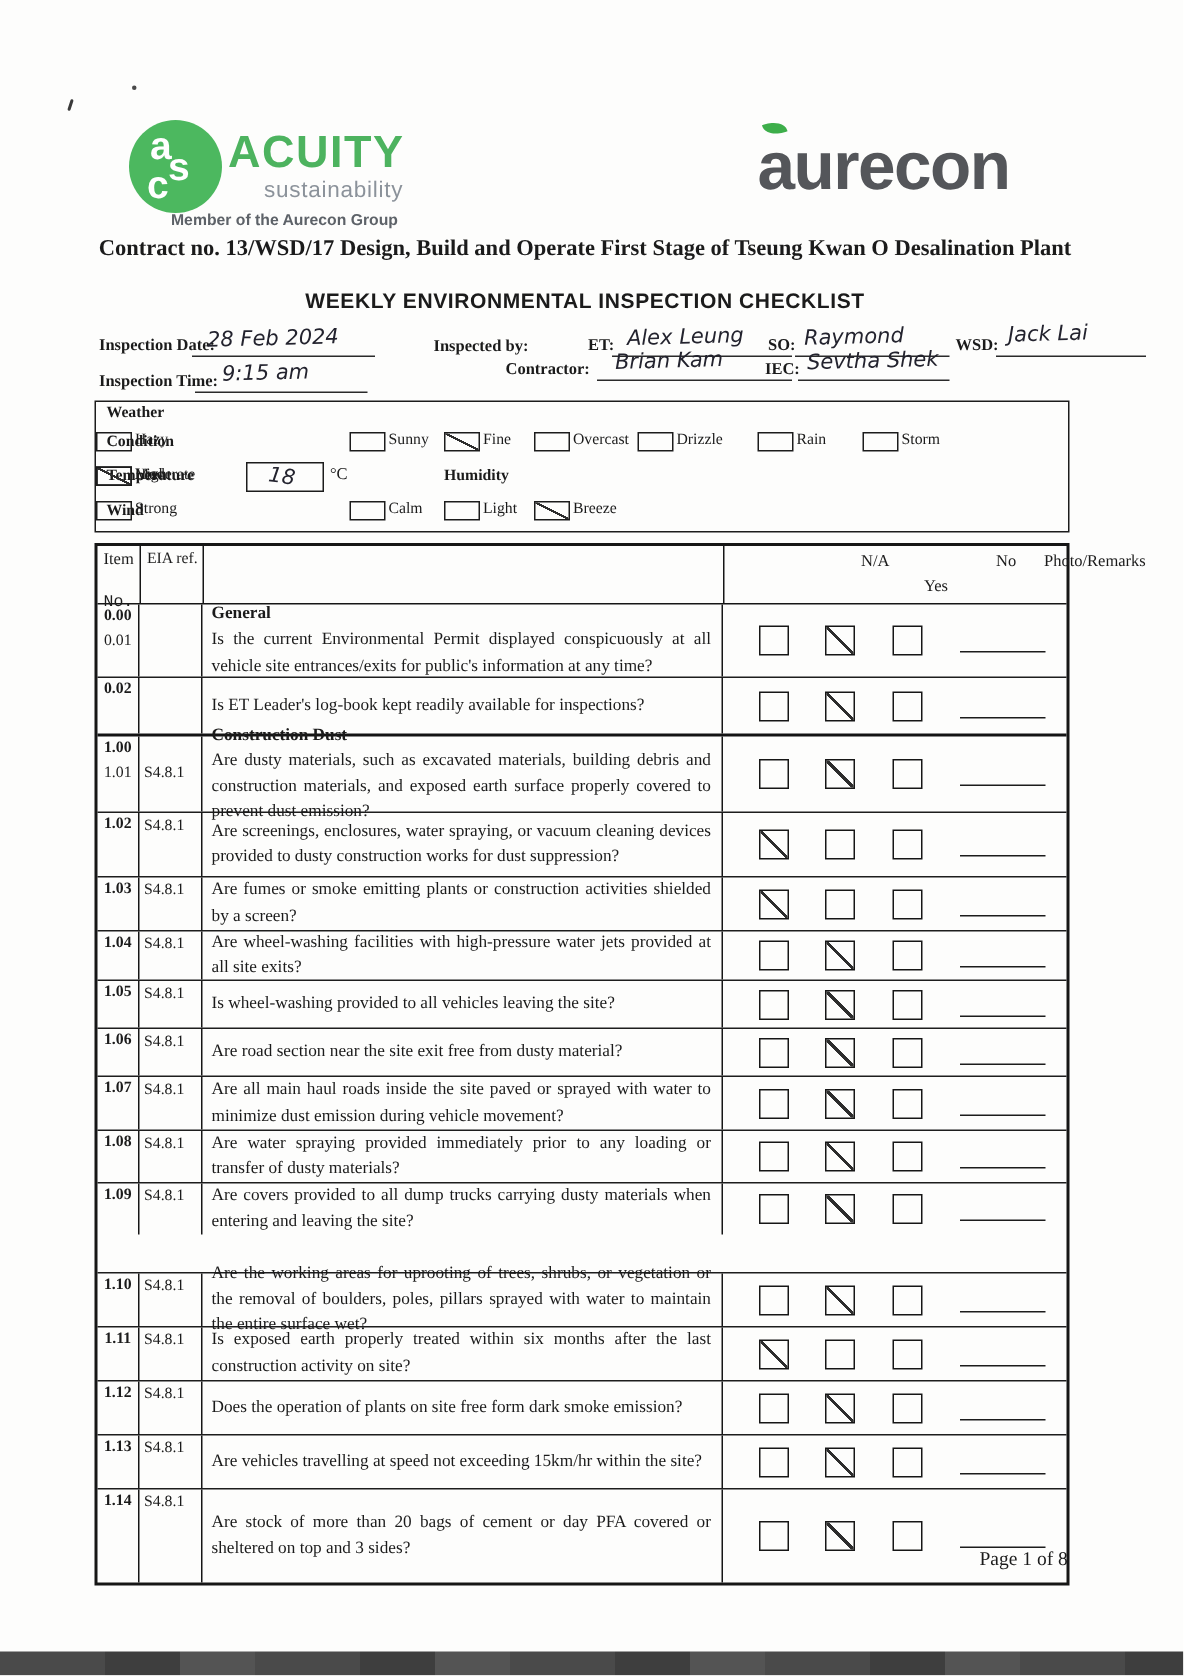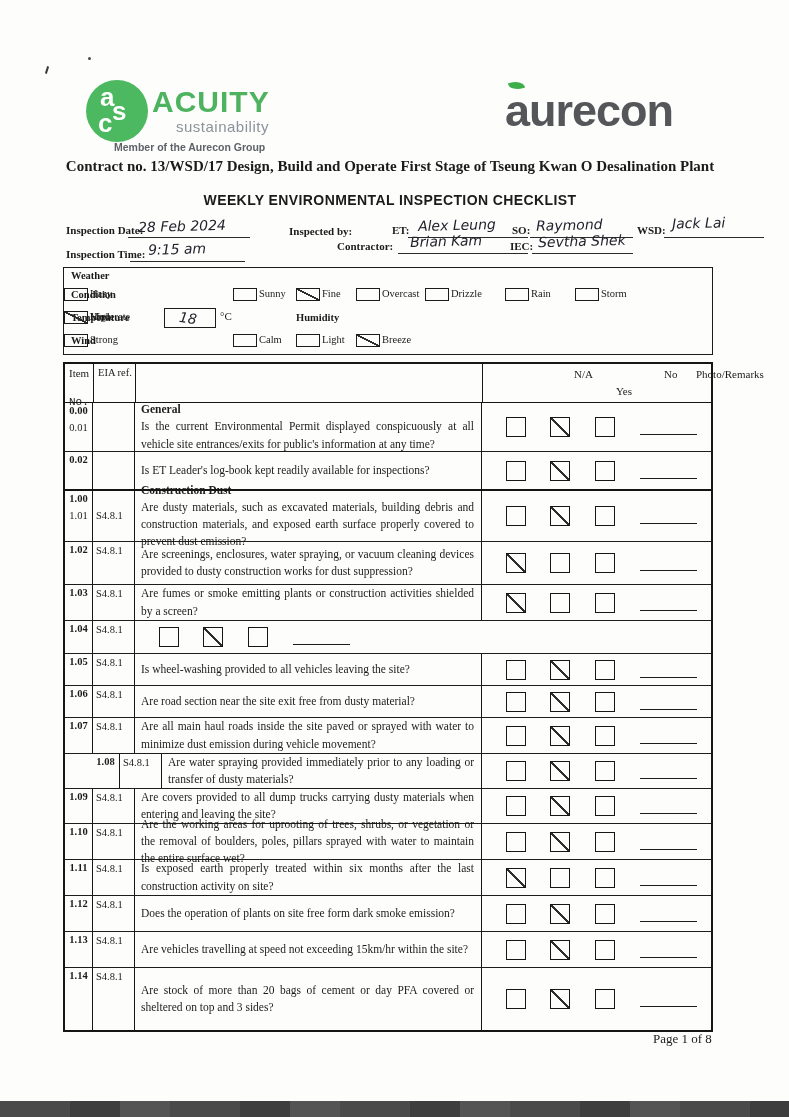--- a/index.html
+++ b/index.html
@@ -350,20 +350,24 @@
       <div class="abox no"></div>
       <div class="rem-line"></div>
     </div>
   </div>
 
   <div class="trow" style="height: 33px;">
     <div class="c-item">
             <div class="b">1.04</div>
           </div>
     <div class="c-eia"><span class="eia-txt">S4.8.1</span></div>
+    <div class="c-q">
+
+      <div class="qtext">Are wheel-washing facilities with high-pressure water jets provided at all site exits?</div>
+    </div>
     <div class="c-ans">
       <div class="abox na"></div>
       <div class="abox yes checked"></div>
       <div class="abox no"></div>
       <div class="rem-line"></div>
     </div>
   </div>
 
   <div class="trow" style="height: 32px;">
     <div class="c-item">
@@ -409,21 +413,21 @@
       <div class="qtext">Are all main haul roads inside the site paved or sprayed with water to minimize dust emission during vehicle movement?</div>
     </div>
     <div class="c-ans">
       <div class="abox na"></div>
       <div class="abox yes checked"></div>
       <div class="abox no"></div>
       <div class="rem-line"></div>
     </div>
   </div>
 
-  <div class="trow" style="height: 35px; padding-left: 27px;">
+  <div class="trow" style="height: 35px;">
     <div class="c-item">
             <div class="b">1.08</div>
           </div>
     <div class="c-eia"><span class="eia-txt">S4.8.1</span></div>
     <div class="c-q">
 
       <div class="qtext">Are water spraying provided immediately prior to any loading or transfer of dusty materials?</div>
     </div>
     <div class="c-ans">
       <div class="abox na"></div>
@@ -443,21 +447,21 @@
       <div class="qtext">Are covers provided to all dump trucks carrying dusty materials when entering and leaving the site?</div>
     </div>
     <div class="c-ans">
       <div class="abox na"></div>
       <div class="abox yes checked"></div>
       <div class="abox no"></div>
       <div class="rem-line"></div>
     </div>
   </div>
 
-  <div class="trow" style="height: 36px;">
+  <div class="trow" style="height: 36px; margin-top: 25px;">
     <div class="c-item">
             <div class="b">1.10</div>
           </div>
     <div class="c-eia"><span class="eia-txt">S4.8.1</span></div>
     <div class="c-q">
 
       <div class="qtext">Are the working areas for uprooting of trees, shrubs, or vegetation or the removal of boulders, poles, pillars sprayed with water to maintain the entire surface wet?</div>
     </div>
     <div class="c-ans">
       <div class="abox na"></div>

